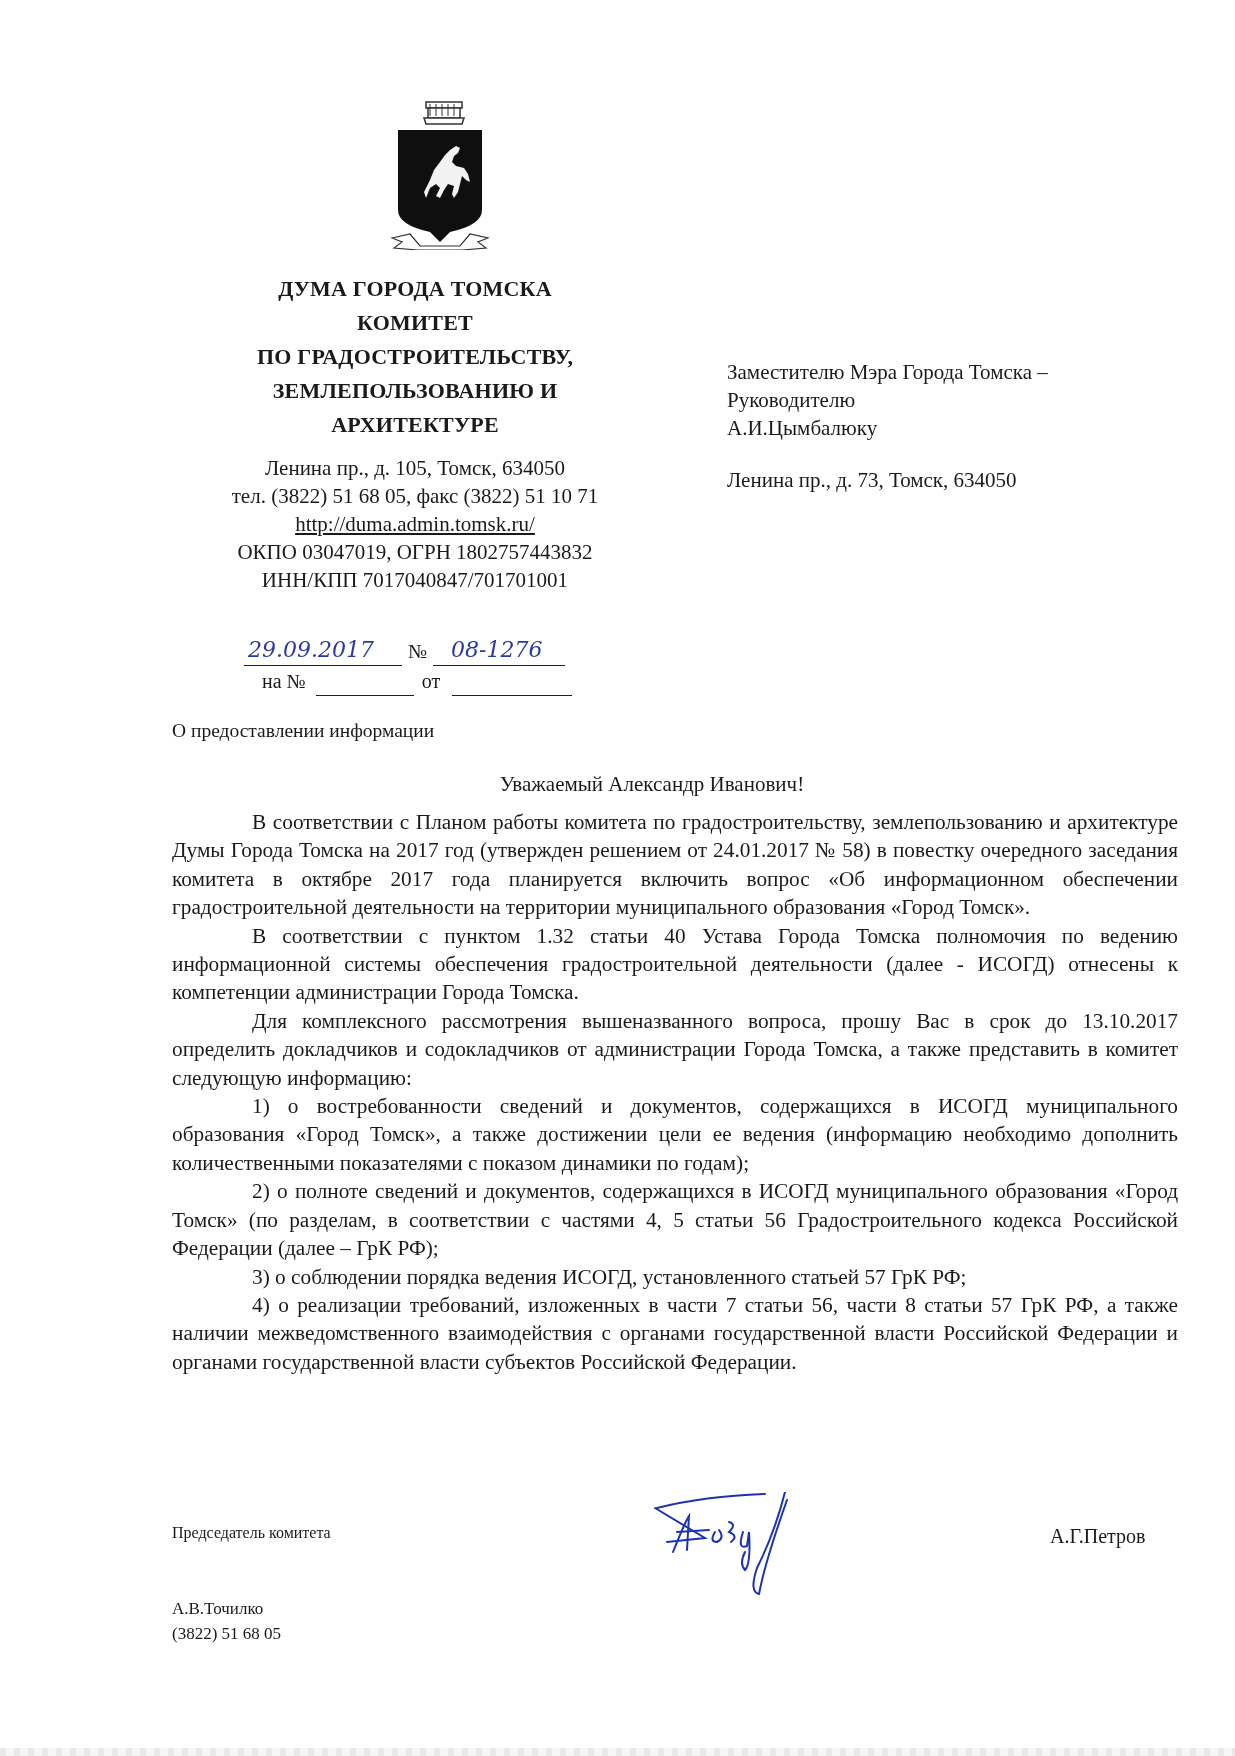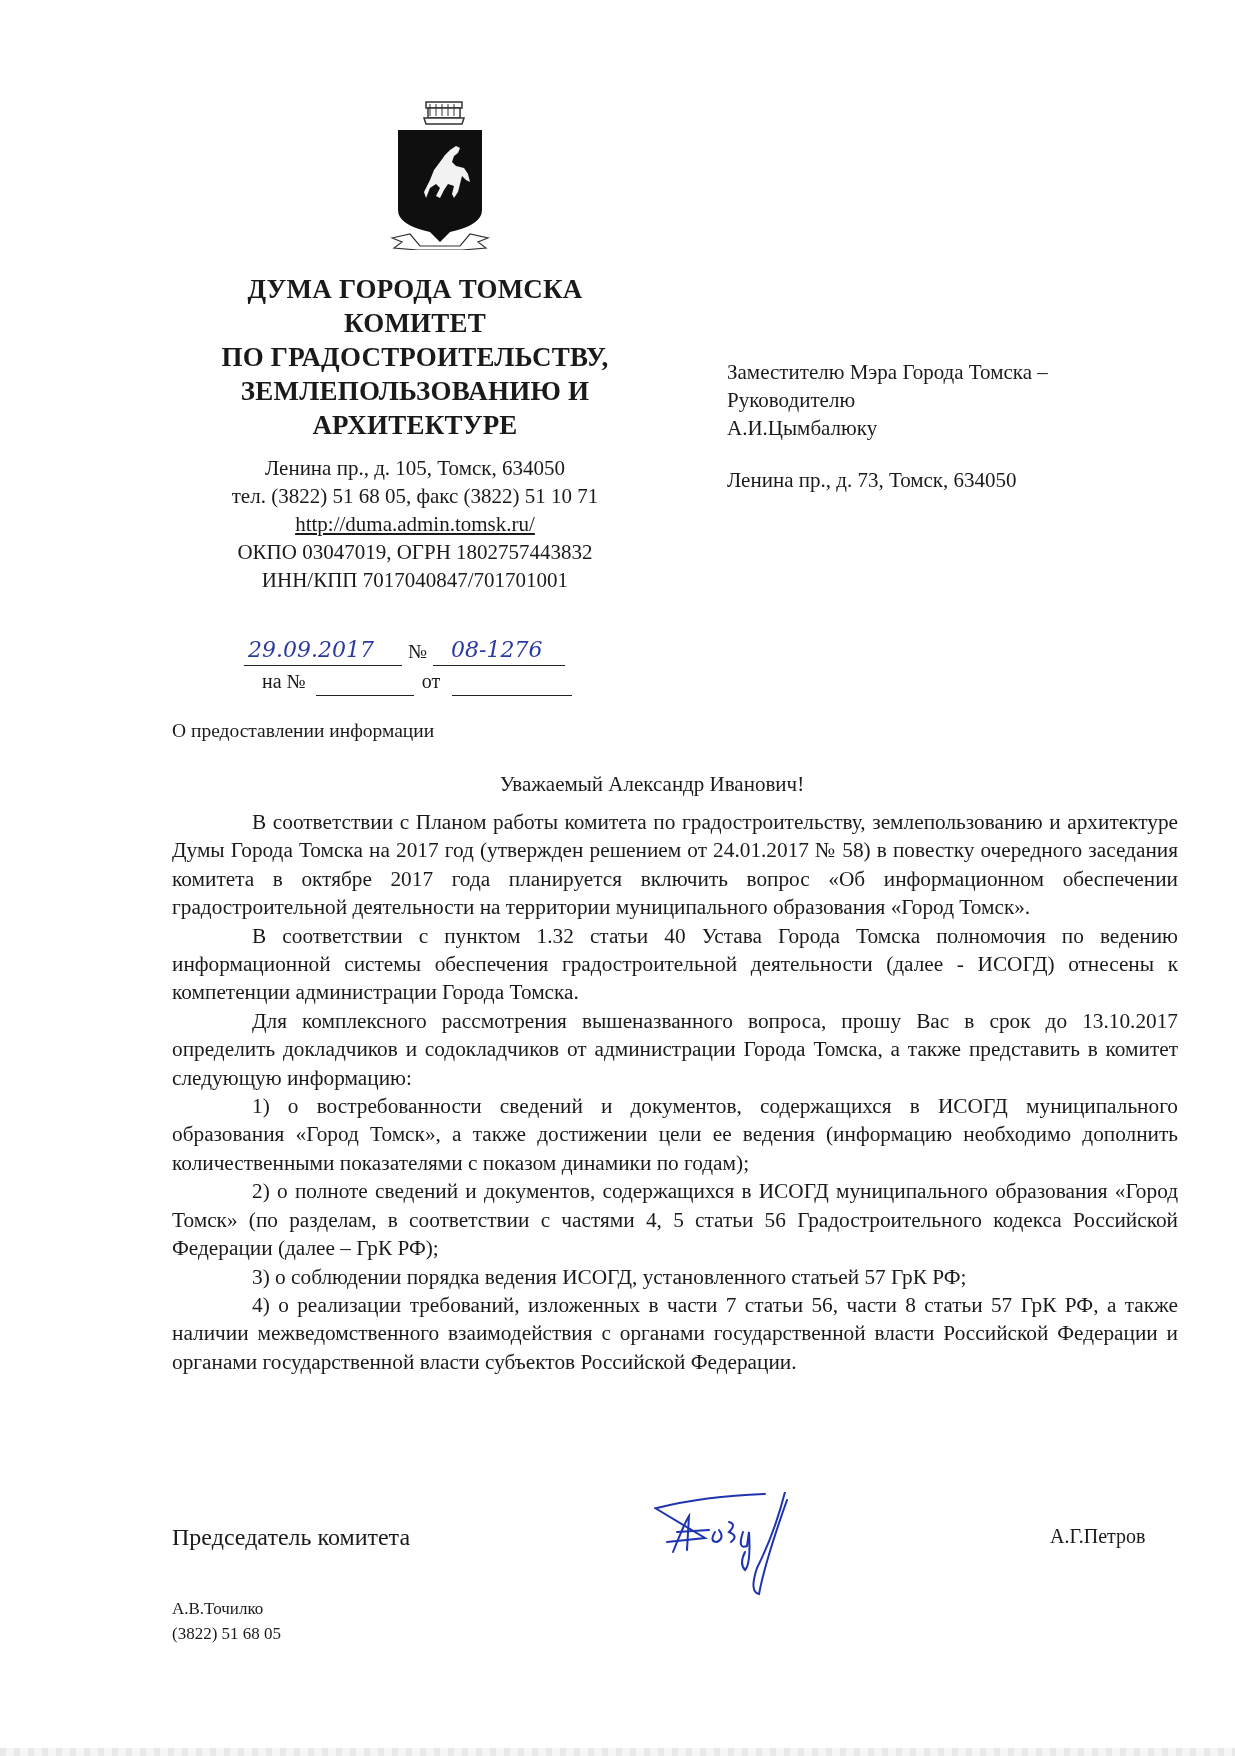--- a/index.html
+++ b/index.html
@@ -6,41 +6,41 @@
     body {
       width: 1235px; height: 1756px; position: relative; overflow: hidden;
       font-family: "Liberation Serif", "DejaVu Serif", serif;
       color: #1a1a1a;
     }
     .abs { position: absolute; }
     
     .emblem { left: 390px; top: 100px; width: 100px; height: 150px; }
     
     .org-block { left: 200px; top: 272px; width: 430px; text-align: center; }
-    .org-title { font-weight: bold; font-size: 27px; line-height: 34px; letter-spacing: 0.2px; font-family: Liberation Serif, serif; }
+    .org-title { font-weight: bold; font-size: 22px; line-height: 34px; letter-spacing: 0.2px; font-family: Liberation Serif, serif; }
     .org-info { margin-top: 12px; font-size: 21px; line-height: 28px; }
     .org-info .u { text-decoration: underline; }
     
     .ref { left: 244px; top: 636px; font-size: 20px; line-height: 30px; width: 400px; }
     .ref-line { display: flex; align-items: flex-end; }
     .hand { font-family: "DejaVu Serif", serif; font-style: italic; color: #2a3aa0; font-size: 22px; }
     .blank { display: inline-block; border-bottom: 1.5px solid #222; height: 24px; position: relative; }
     .blank .hand { position: absolute; left: 4px; bottom: 0px; white-space: nowrap; }
     
     .addressee { left: 727px; top: 358px; width: 440px; font-size: 21px; line-height: 28px; }
     .addressee .addr { margin-top: 24px; }
     
     .subject { left: 172px; top: 720px; font-size: 19.5px; }
     
     .greeting { left: 172px; width: 960px; top: 772px; text-align: center; font-size: 21px; }
     
     .body-text { left: 172px; top: 808px; width: 1006px; font-size: 21.3px; line-height: 28.4px; text-align: justify; }
     .body-text p { margin: 0; text-indent: 80px; }
     
-    .sig-role { left: 172px; top: 1524px; font-size: 24px; }
+    .sig-role { left: 172px; top: 1524px; font-size: 16px; }
     .sig-name { left: 1050px; top: 1525px; font-size: 20px; }
     .signature { left: 625px; top: 1492px; width: 200px; height: 120px; }
     .executor { left: 172px; top: 1596px; font-size: 17px; line-height: 25px; }
     .bottom-strip { left: 0; top: 1748px; width: 1235px; height: 8px;
       background: repeating-linear-gradient(90deg, #e9e9e9 0 6px, #f6f6f6 6px 14px); }
   </style>
 </head>
 <body>
 
 <div class="abs emblem">

